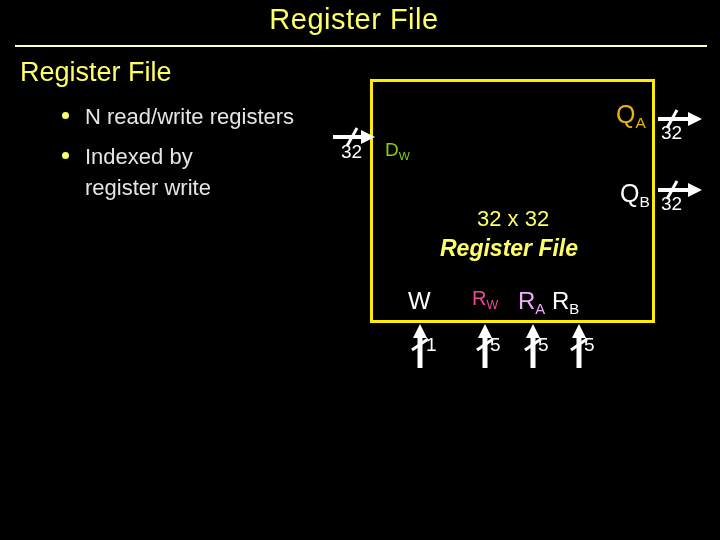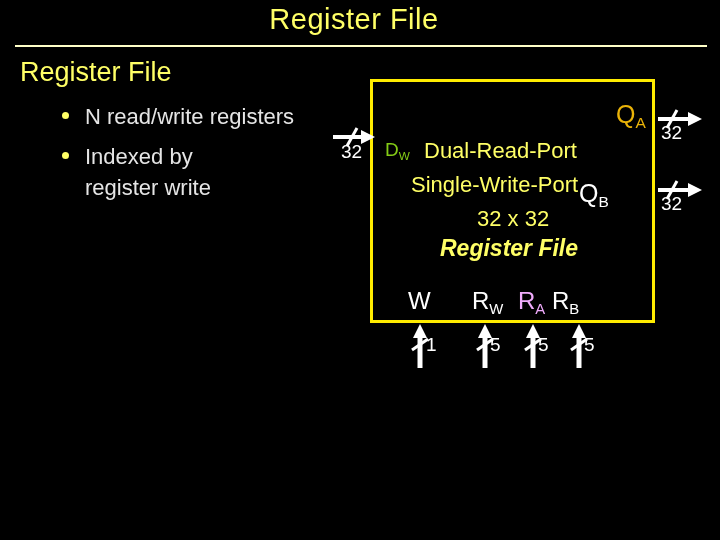--- a/index.html
+++ b/index.html
@@ -61,23 +61,23 @@
     font-size: 0.62em;
     vertical-align: -0.32em;
   }
 
   .dw  { left: 385px; top: 127px; font-size: 19px; color: #84cc16; margin-top: 12px; }
   .bl1 { left: 424px; top: 138px; font-size: 22px; }
   .bl2 { left: 411px; top: 172px; font-size: 22px; }
   .bl3 { left: 477px; top: 206px; font-size: 22px; text-align: right; }
   .bl4 { left: 440px; top: 235px; font-size: 23px; font-weight: bold; font-style: italic; }
   .qa  { left: 616px; top: 100px; font-size: 25px; color: #eab308; }
-  .qb  { left: 579px; top: 179px; font-size: 25px; color: #ffffff; }
+  .qb  { left: 620px; top: 179px; font-size: 25px; color: #ffffff; }
   .pw  { left: 408px; top: 287px; font-size: 24px; color: #ffffff; }
-  .prw { left: 472px; top: 287px; font-size: 24px; color: #ffffff; }
+  .prw { left: 472px; top: 287px; font-size: 20px; color: #ec4899; }
   .pra { left: 518px; top: 287px; font-size: 24px; color: #f0abfc; }
   .prb { left: 552px; top: 287px; font-size: 24px; color: #ffffff; }
 
   .bus { font-size: 19px; color: #ffffff; }
   .bw-din { left: 341px; top: 141px; }
   .bw-qa  { left: 661px; top: 122px; }
   .bw-qb  { left: 661px; top: 193px; }
   .bw-w   { left: 426px; top: 334px; }
   .bw-rw  { left: 490px; top: 334px; }
   .bw-ra  { left: 538px; top: 334px; }
@@ -114,22 +114,20 @@
         <span class="bline">Indexed by</span>
         <span class="bline">register write</span>
       </span>
     </li>
   </ul>
 
   <div class="abs box"></div>
 
   <div class="abs t dw"><span>D</span><span class="sub">W</span></div>
 
-  <div class="abs t yellow bl1">Dual-Read-Port</div>
-  <div class="abs t yellow bl2">Single-Write-Port</div>
   <div class="abs t yellow bl3">32 x 32</div>
   <div class="abs t yellow bl4">Register File</div>
 
   <div class="abs t qa"><span>Q</span><span class="sub">A</span></div>
   <div class="abs t qb"><span>Q</span><span class="sub">B</span></div>
 
   <div class="abs t pw"><span>W</span><span class="sub"></span></div>
   <div class="abs t prw"><span>R</span><span class="sub">W</span></div>
   <div class="abs t pra"><span>R</span><span class="sub">A</span></div>
   <div class="abs t prb"><span>R</span><span class="sub">B</span></div>

